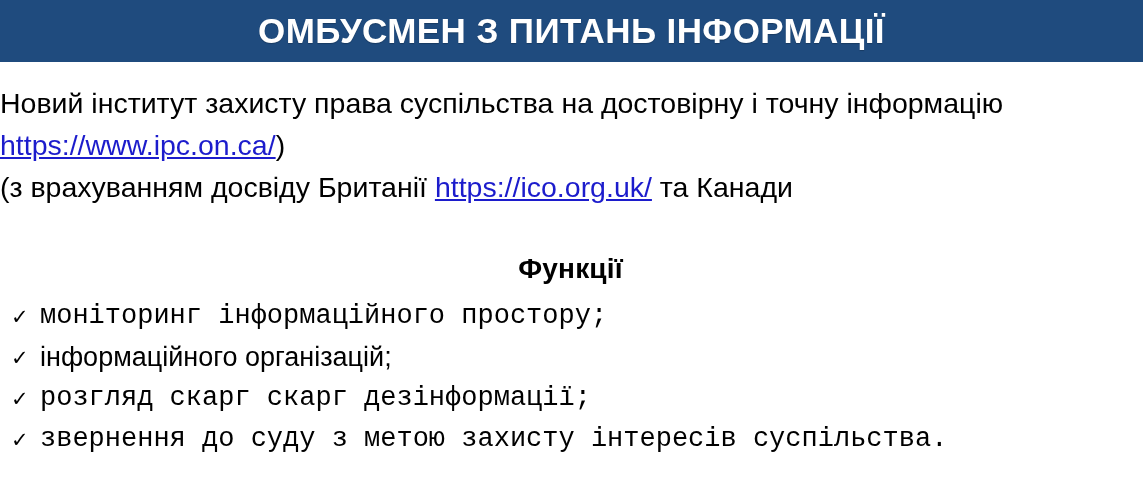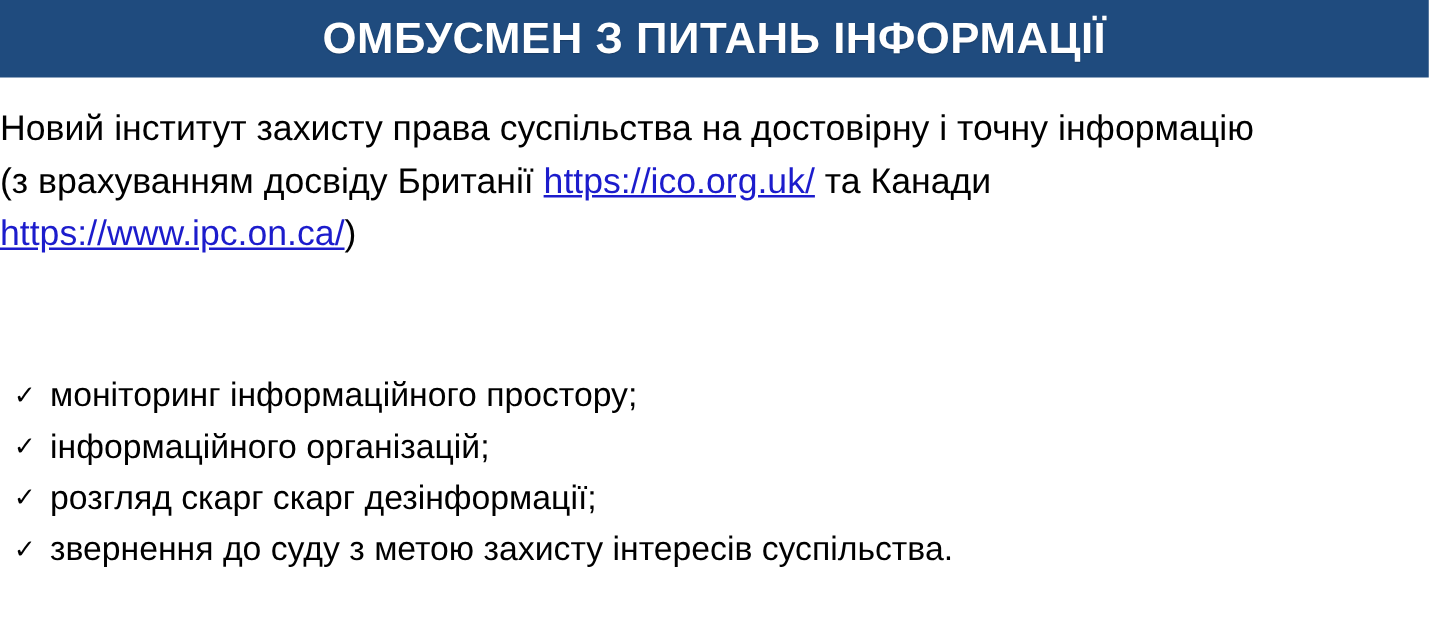--- a/index.html
+++ b/index.html
@@ -93,43 +93,44 @@
   }
   .check-mark {
     position: absolute;
     left: 11px;
     top: 0;
     font-size: 21px;
     line-height: 41px;
     font-weight: normal;
     color: #000000;
   }
-  .check-text { display: block; }
+  .check-text { display: block; font-family: Liberation Mono, monospace; }
 </style>
 </head>
 <body>
 
 <div class="slide">
 
   <div class="title-banner">
     <div class="title-text">ОМБУСМЕН З ПИТАНЬ ІНФОРМАЦІЇ</div>
   </div>
 
   <div class="intro">
     <div class="line">
       <span>Новий інститут захисту права суспільства на достовірну і точну інформацію</span>
     </div>
     <div class="line">
-      <span>(з врахуванням досвіду  Британії </span><a class="link" href="#">https://ico.org.uk/</a><span> та  Канади</span>
+      <a class="link" href="#">https://www.ipc.on.ca/</a><span>)</span>
     </div>
     <div class="line">
-      <a class="link" href="#">https://www.ipc.on.ca/</a><span>)</span>
+      <span>(з врахуванням досвіду  Британії </span><a class="link" href="#">https://ico.org.uk/</a><span> та  Канади</span>
     </div>
   </div>
 
+  <div class="functions-heading">Функції</div>
 
   <div class="checklist">
 
     <div class="check-item">
       <span class="check-mark">✓</span>
       <span class="check-text">моніторинг інформаційного простору;</span>
     </div>
 
     <div class="check-item">
       <span class="check-mark">✓</span>

